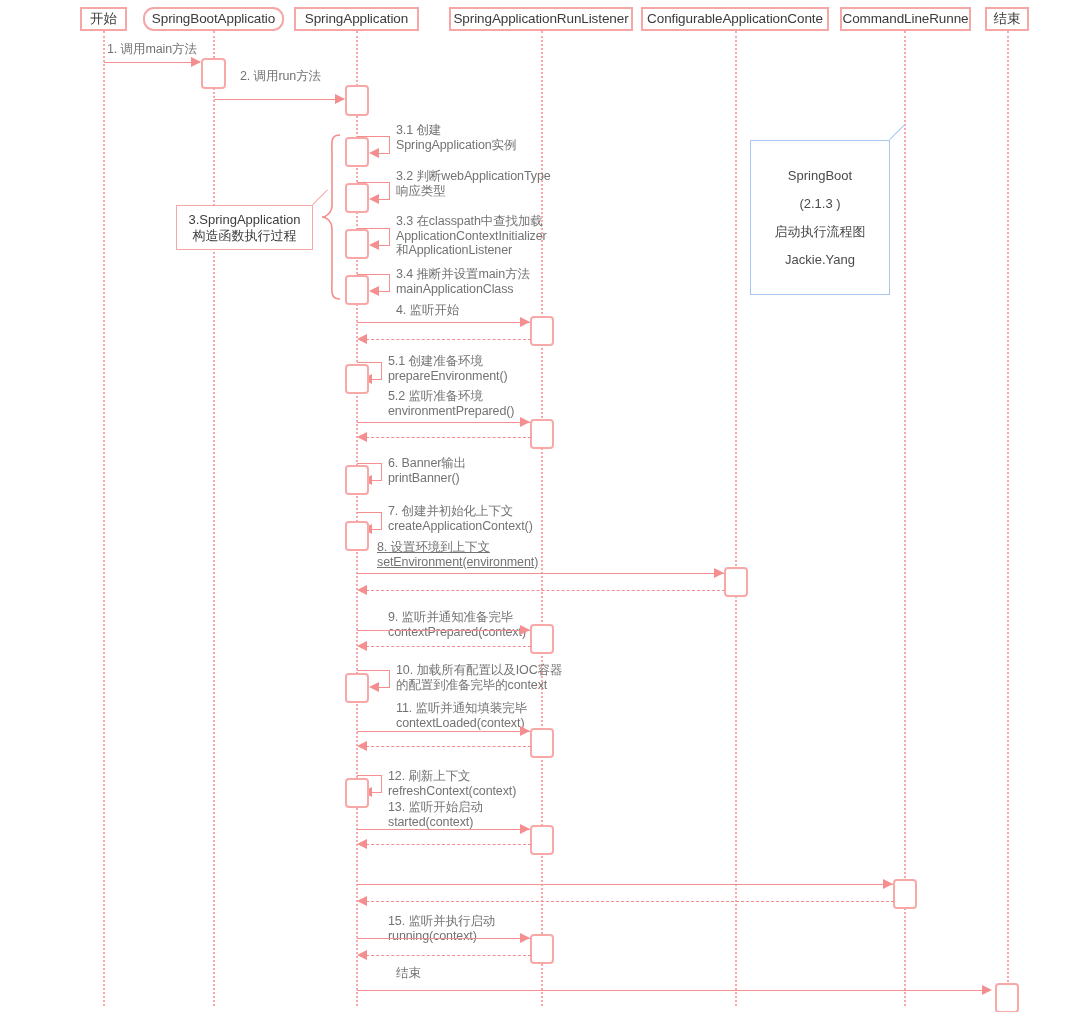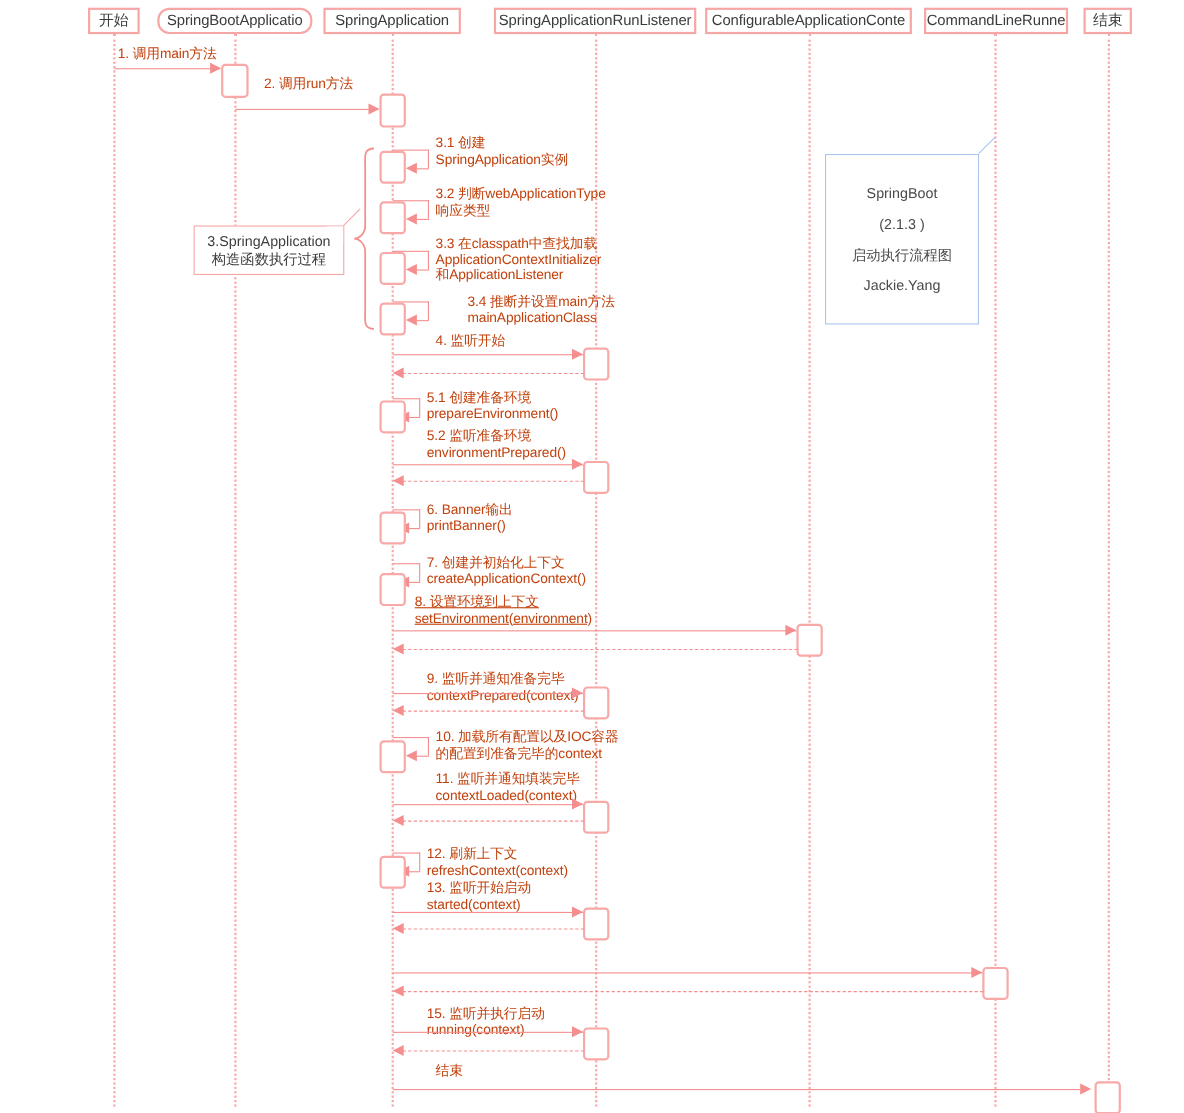--- a/index.html
+++ b/index.html
@@ -62,21 +62,21 @@
     position: absolute;
     width: 0; height: 0;
     border-top: 5px solid transparent;
     border-bottom: 5px solid transparent;
   }
   .arrow-r { border-left: 10px solid #f58e8e; }
   .arrow-l { border-right: 10px solid #f58e8e; }
   
   .msg-label {
     position: absolute;
-    color: #c2410c;
+    color: #737373;
     font-size: 12.5px;
     line-height: 14.5px;
     white-space: pre;
     letter-spacing: -0.1px;
   }
   
   .note {
     position: absolute;
     box-sizing: border-box;
     border: 1.6px solid #f7a6a6;
@@ -176,21 +176,21 @@
 
   <div class="msg-label" style="left:396px;top:214px;">3.3 在classpath中查找加载
 ApplicationContextInitializer
 和ApplicationListener</div>
   <div class="msg-line" style="left:357px;top:228px;width:33px;"></div>
   <div class="msg-vert" style="left:389px;top:228px;height:17px;"></div>
   <div class="msg-line" style="left:379px;top:245px;width:11px;"></div>
   <div class="arrow-l" style="left:369px;top:240px;"></div>
   <div class="activation" style="left:345px;top:229px;width:24px;height:30px;"></div>
 
-  <div class="msg-label" style="left:396px;top:267px;margin-left:29px;">3.4 推断并设置main方法
+  <div class="msg-label" style="left:396px;top:267px;">3.4 推断并设置main方法
 mainApplicationClass</div>
   <div class="msg-line" style="left:357px;top:274px;width:33px;"></div>
   <div class="msg-vert" style="left:389px;top:274px;height:17px;"></div>
   <div class="msg-line" style="left:379px;top:291px;width:11px;"></div>
   <div class="arrow-l" style="left:369px;top:286px;"></div>
   <div class="activation" style="left:345px;top:275px;width:24px;height:30px;"></div>
 
   <div class="note" style="left:176px;top:205px;width:137px;height:45px;">
     <span>3.SpringApplication
 构造函数执行过程</span>

